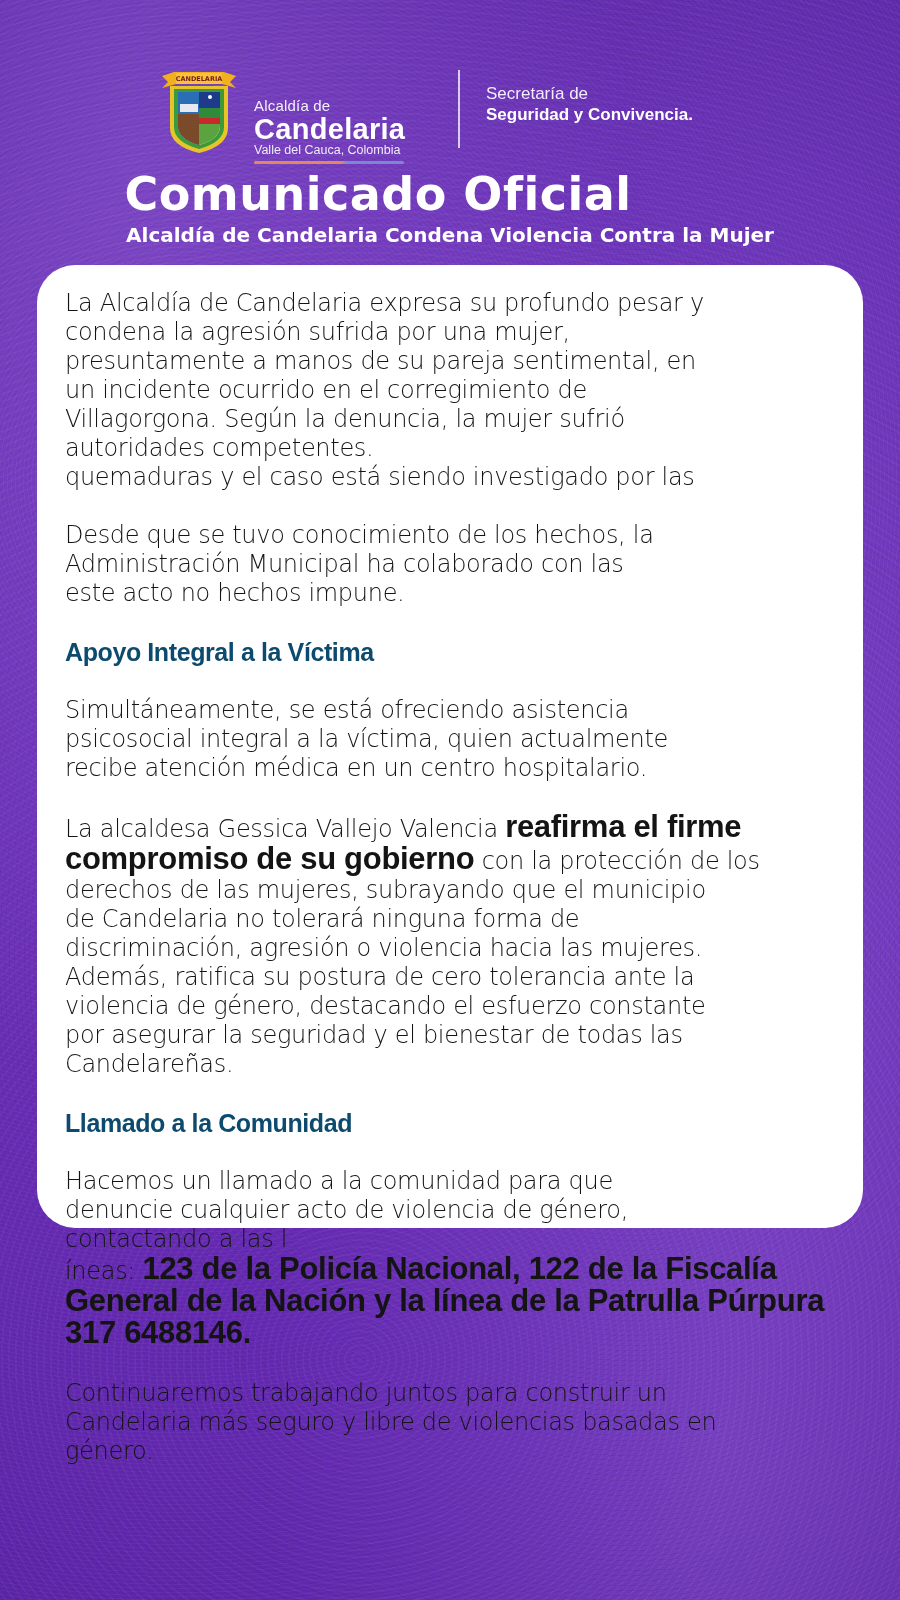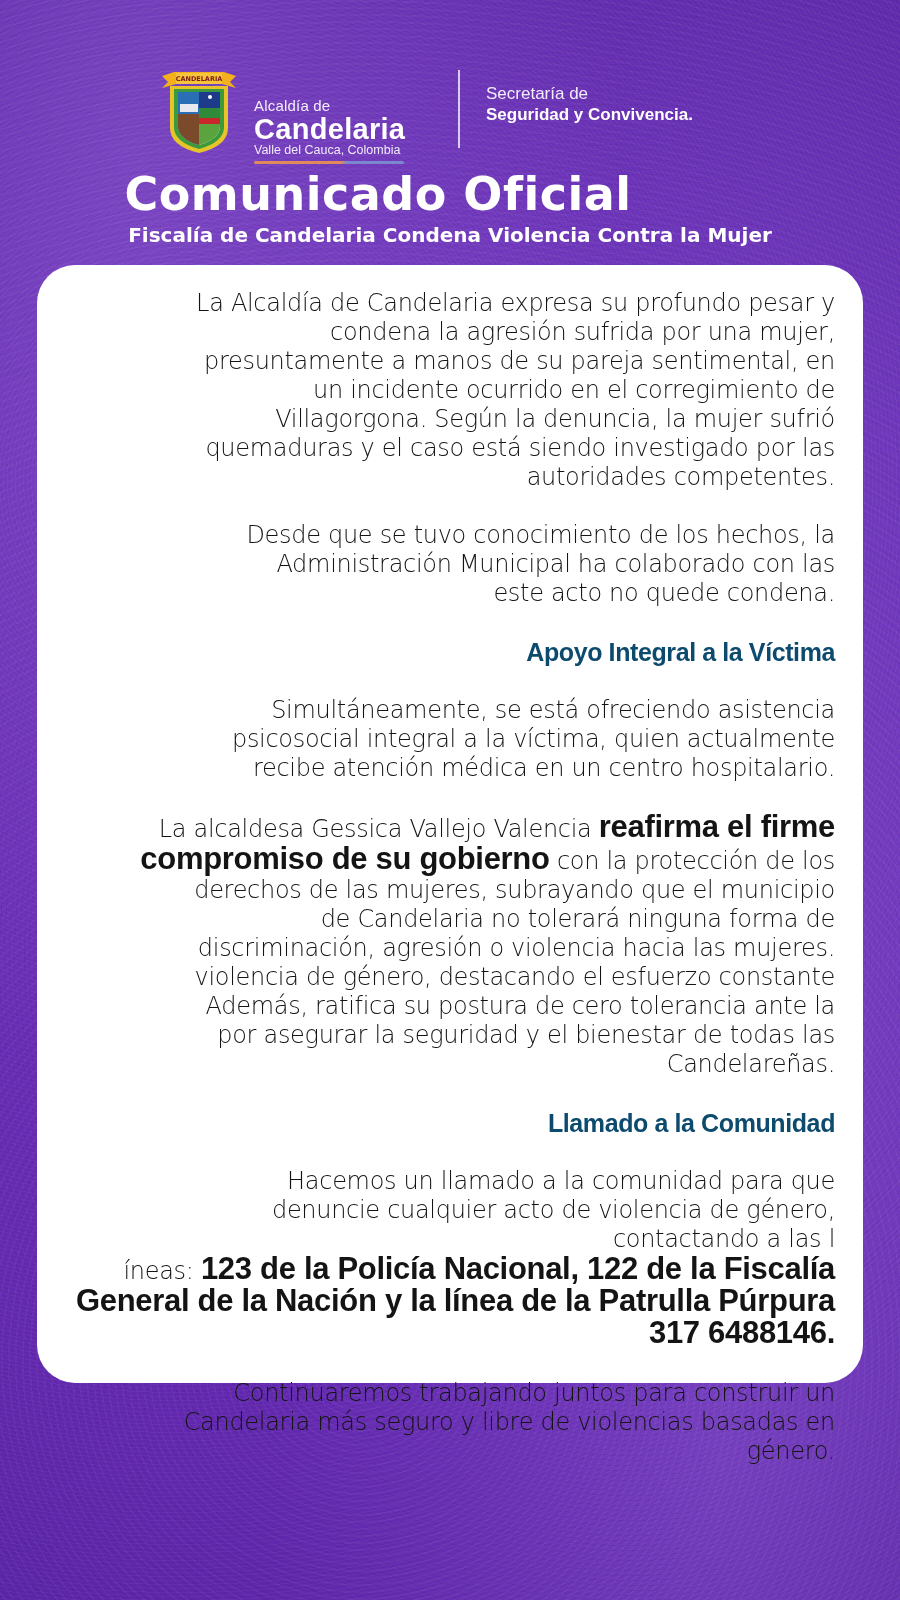--- a/index.html
+++ b/index.html
@@ -66,25 +66,25 @@
     }
     .subtitle {
       position: absolute; top: 222px; left: 0; width: 900px;
       text-align: center; color: #fff;
       font-size: 20px; font-weight: 700; line-height: 26px;
       font-family: "DejaVu Sans", sans-serif;
     }
 
     
     .card {
-      position: absolute; left: 37px; top: 265px; width: 826px; height: 1118px;
+      position: absolute; left: 37px; top: 265px; width: 826px; height: 963px;
       background: #ffffff; border-radius: 38px;
       padding: 24px 28px 0 28px;
       color: #111;
-      text-align: right;
+      text-align: left;
       font-family: "DejaVu Sans", sans-serif;
     }
     .p {
       font-size: 24px; line-height: 29px; font-weight: 300; letter-spacing: -0.3px;
       color: #141414;
     }
     .p b { font-weight: 700; }
     .h {
       font-size: 24px; line-height: 30px; font-weight: 700; letter-spacing: -0.4px;
       color: #0c4a6e;
@@ -130,40 +130,40 @@
 
   <div class="divider"></div>
 
   <div class="secretaria">
     <div class="sec-top">Secretaría de</div>
     <div class="sec-name">Seguridad y Convivencia.</div>
   </div>
 </div>
 
 <div class="title">Comunicado Oficial</div>
-<div class="subtitle">Fiscalía de Candelaria Condena Violencia Contra la Mujer</div>
+<div class="subtitle">Alcaldía de Candelaria Condena Violencia Contra la Mujer</div>
 
 <div class="card">
 
   <div class="p">
     <div>La Alcaldía de Candelaria expresa su profundo pesar y</div>
     <div>condena la agresión sufrida por una mujer,</div>
     <div>presuntamente a manos de su pareja sentimental, en</div>
     <div>un incidente ocurrido en el corregimiento de</div>
     <div>Villagorgona. Según la denuncia, la mujer sufrió</div>
+    <div>autoridades competentes.</div>
     <div>quemaduras y el caso está siendo investigado por las</div>
-    <div>autoridades competentes.</div>
   </div>
 
   <div class="gap-l"></div>
 
   <div class="p">
     <div>Desde que se tuvo conocimiento de los hechos, la</div>
     <div>Administración Municipal ha colaborado con las</div>
-    <div>este acto no quede condena.</div>
+    <div>este acto no hechos impune.</div>
   </div>
 
   <div class="gap-l"></div>
 
   <div class="h">Apoyo Integral a la Víctima</div>
 
   <div class="gap-l"></div>
 
   <div class="p">
     <div>Simultáneamente, se está ofreciendo asistencia</div>
@@ -172,22 +172,22 @@
   </div>
 
   <div class="gap-l"></div>
 
   <div class="p">
     <div><span>La alcaldesa Gessica Vallejo Valencia </span><b class="strong-inline">reafirma el firme</b></div>
     <div><b class="strong-inline">compromiso de su gobierno</b><span> con la protección de los</span></div>
     <div>derechos de las mujeres, subrayando que el municipio</div>
     <div>de Candelaria no tolerará ninguna forma de</div>
     <div>discriminación, agresión o violencia hacia las mujeres.</div>
+    <div>Además, ratifica su postura de cero tolerancia ante la</div>
     <div>violencia de género, destacando el esfuerzo constante</div>
-    <div>Además, ratifica su postura de cero tolerancia ante la</div>
     <div>por asegurar la seguridad y el bienestar de todas las</div>
     <div>Candelareñas.</div>
   </div>
 
   <div class="gap-l"></div>
 
   <div class="h">Llamado a la Comunidad</div>
 
   <div class="gap-l"></div>
 

